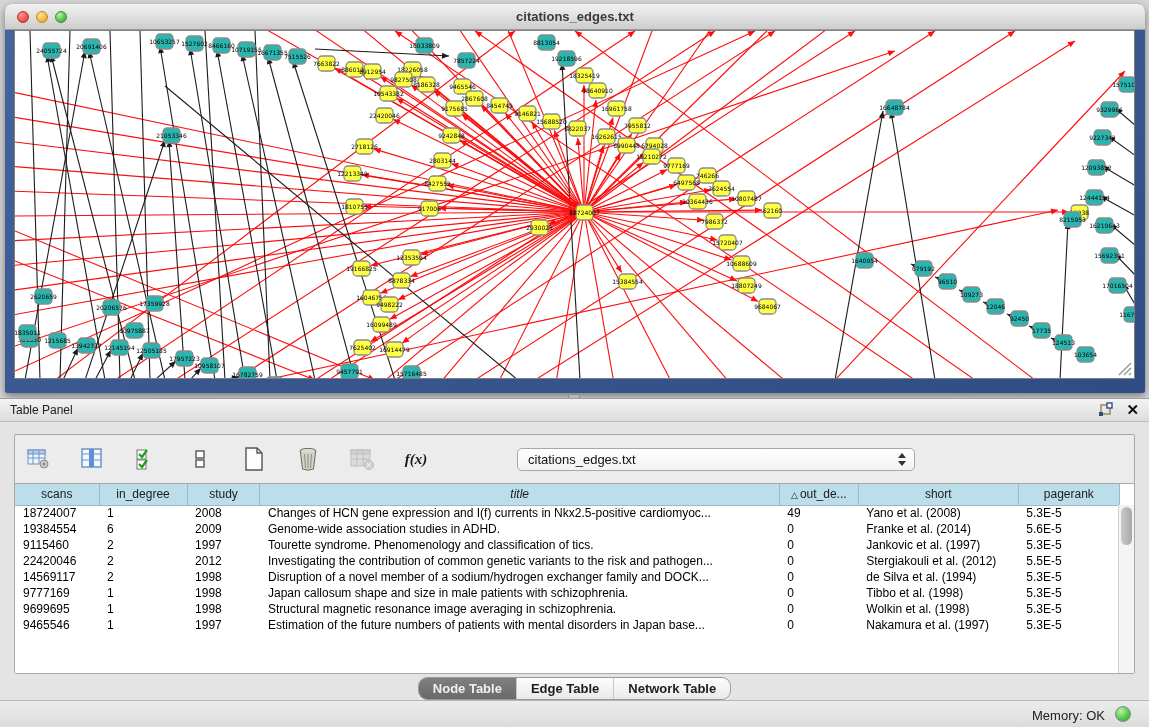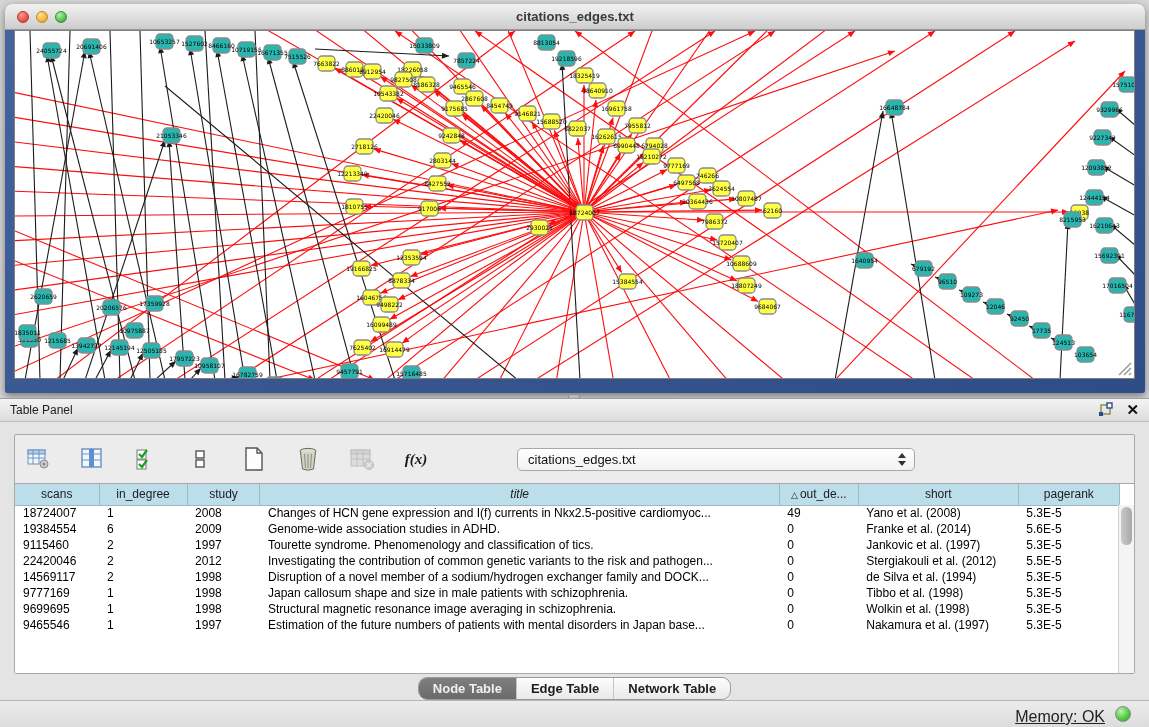--- a/index.html
+++ b/index.html
@@ -65,21 +65,21 @@
   .tabs { position:absolute; left:0; right:0; top:278px; display:flex; justify-content:center; }
   .seg { display:flex; border:1px solid #9a9a9a; border-radius:9px; overflow:hidden;
     background:linear-gradient(#fdfdfd,#e9e9e9); box-shadow:0 1px 1px rgba(255,255,255,.8);align-items:flex-end; }
   .seg .tab { padding:2px 14px; font-size:13px; font-weight:bold; color:#1d1d1d;
     border-left:1px solid #c4c4c4; line-height:17px; }
   .seg .tab:first-child { border-left:none; }
   .seg .tab.active { background:linear-gradient(#7f7f7f,#6a6a6a); color:#f0f0f0; }
 
   .statusbar { position:absolute; left:0; bottom:0; width:1149px; height:27px;
     background:linear-gradient(#ececec,#dcdcdc); border-top:1px solid #b5b5b5; }
-  .mem { position:absolute; right:44px; top:7px; font-size:16px; color:#222;text-decoration:underline; }
+  .mem { position:absolute; right:44px; top:7px; font-size:13px; color:#222; }
   .memdot { position:absolute; right:18px; top:5px; width:16px; height:16px; border-radius:50%;
     background:radial-gradient(circle at 35% 30%,#b8f3a8,#46c13c 65%,#2f9a2f); border:1px solid #8a8a8a; }
 </style>
 </head>
 <body>
 
 <div class="gwin">
   <div class="titlebar">
     <div class="lights">
       <div class="light red"></div>

